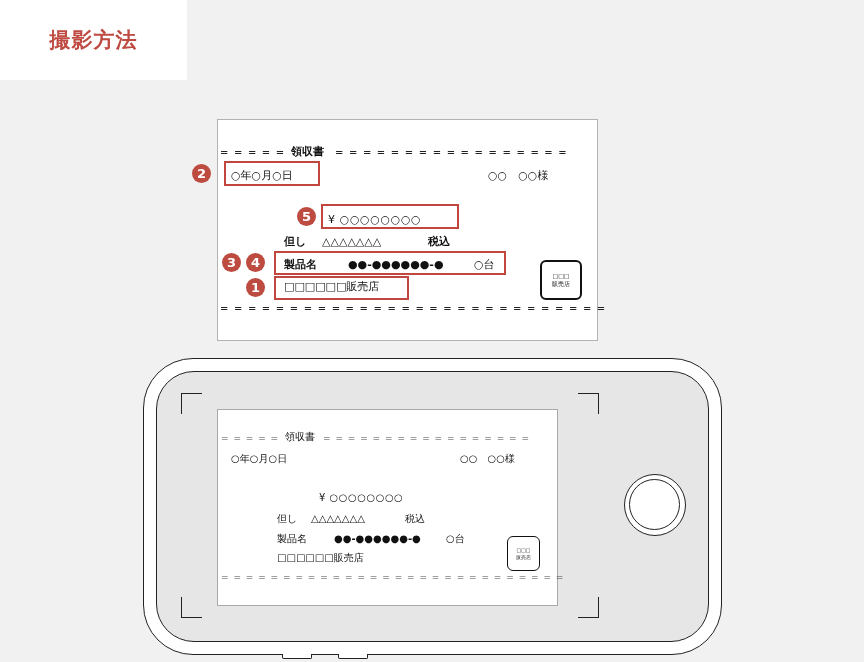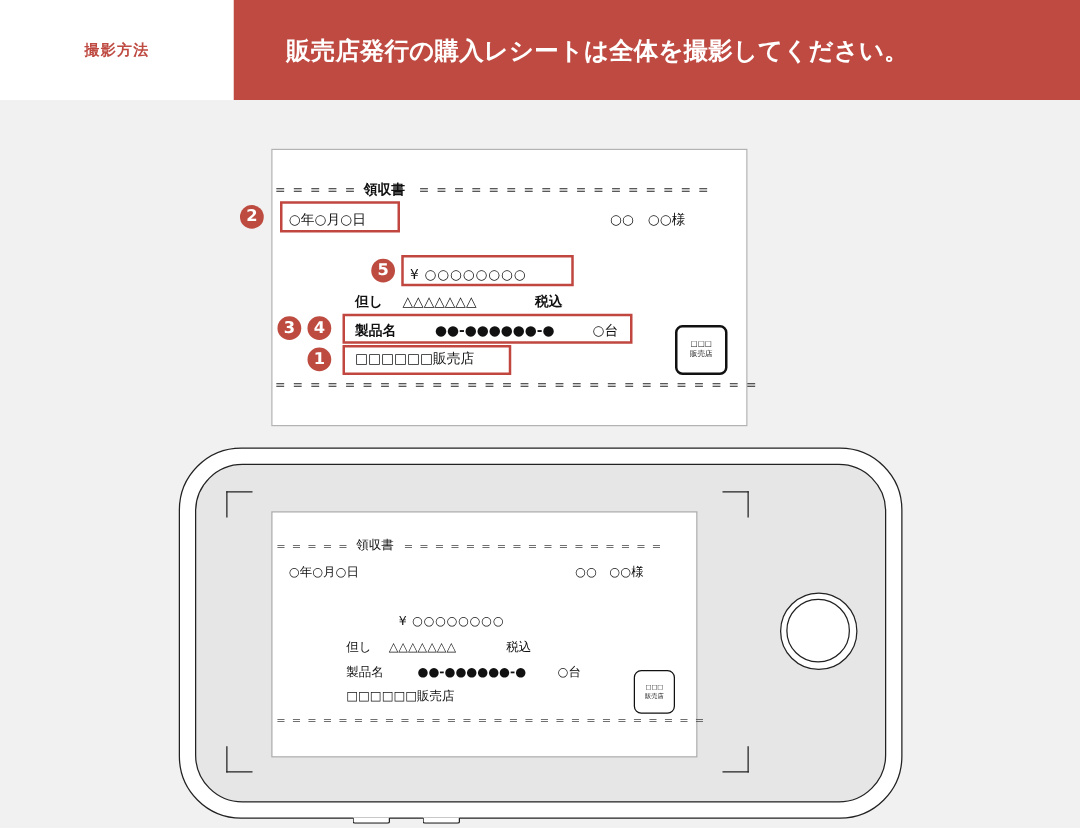--- a/index.html
+++ b/index.html
@@ -6,21 +6,21 @@
   body {
     width:864px; height:662px; overflow:hidden; position:relative;
     background:#f1f1f1;
     font-family:"DejaVu Sans", "Liberation Sans", sans-serif;
     color:#111;
   }
   .header { position:absolute; left:0; top:0; width:864px; height:80px; }
   .header-label {
     position:absolute; left:0; top:0; width:187px; height:80px; background:#ffffff;
     display:flex; align-items:center; justify-content:center;
-    color:#be4a41; font-weight:bold; font-size:12px; letter-spacing:1px;
+    color:#be4a41; font-weight:bold; font-size:21px; letter-spacing:1px;
   }
   .header-msg {
     position:absolute; left:187px; top:0; width:677px; height:80px; background:#be4a41;
     display:flex; align-items:center; padding-left:42px; box-sizing:border-box;
     color:#ffffff; font-weight:bold; font-size:19.5px; letter-spacing:0.2px;
   }
 
   
   .receipt {
     position:absolute; left:217px; top:119px; width:381px; height:222px;
@@ -68,21 +68,20 @@
     background:#fff; border:1px solid #a9a9a9; box-sizing:border-box;
   }
   .s-abs { position:absolute; white-space:nowrap; font-size:10px; line-height:12px; }
   .s-eq { letter-spacing:1px; color:#444; font-size:9px; }
 </style>
 </head>
 <body>
 
 <div class="header">
   <div class="header-label">撮影方法</div>
-  <div class="header-msg">販売店発行の購入レシートは全体を撮影してください。</div>
 </div>
 
 <div class="receipt">
   <div class="r-abs eqline" style="left:2px; top:26px;">= = = = =</div>
   <div class="r-abs" style="left:73px; top:25px; font-weight:bold;">領収書</div>
   <div class="r-abs eqline" style="left:117px; top:26px;">= = = = = = = = = = = = = = = = =</div>
 
   <div class="r-abs" style="left:13px; top:49px;">○年○月○日</div>
   <div class="r-abs" style="left:270px; top:49px;">○○　○○様</div>
 

